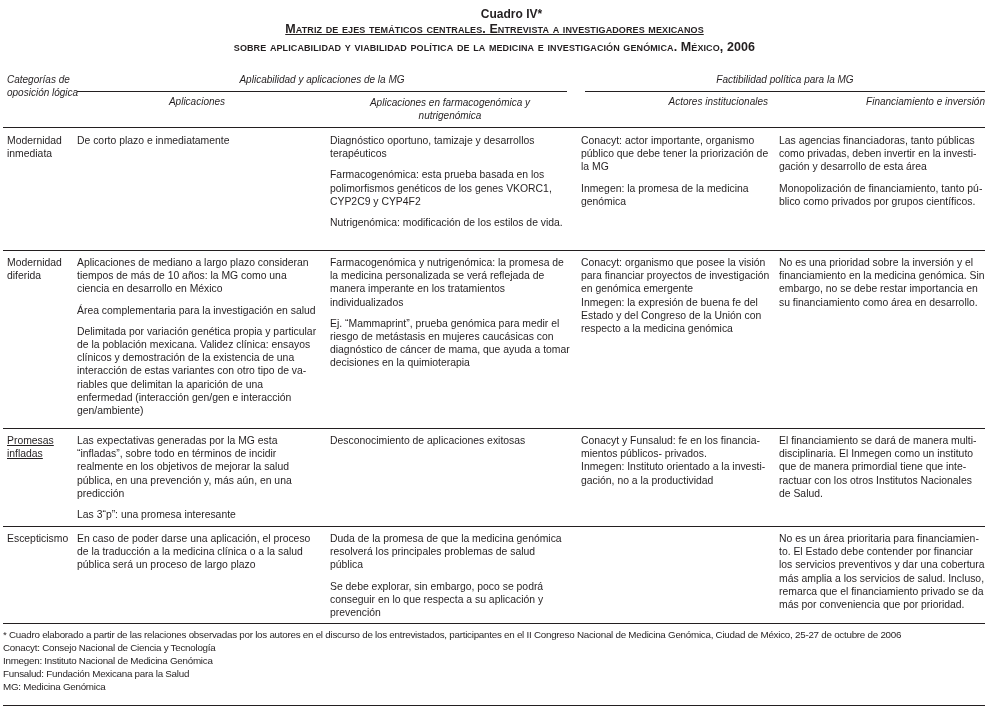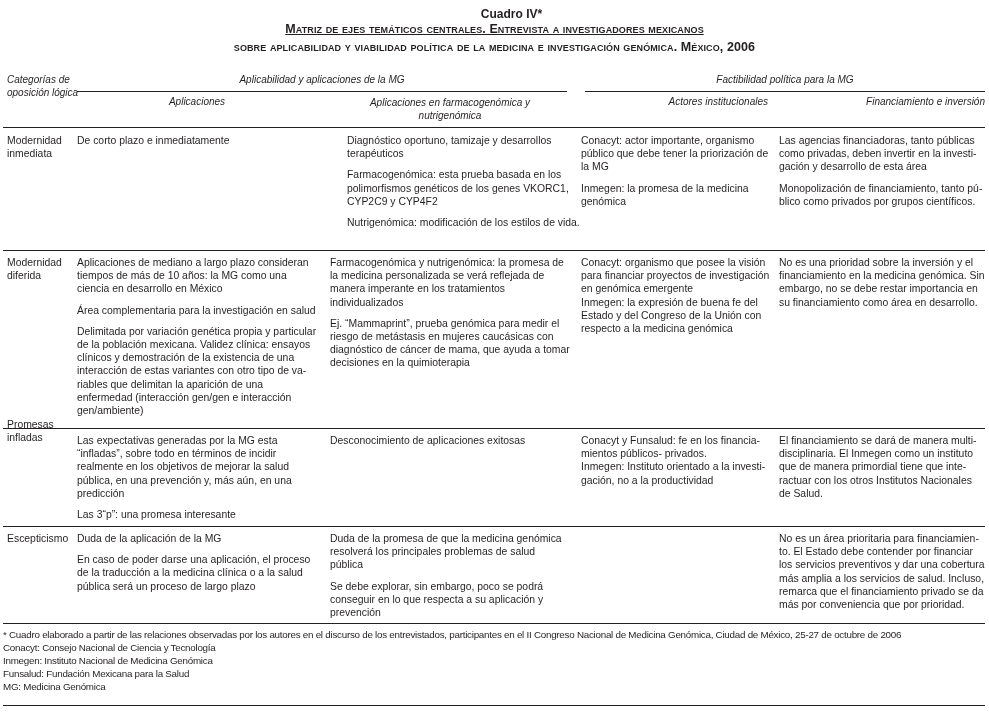--- a/index.html
+++ b/index.html
@@ -61,21 +61,21 @@
 
 <div id="table-body">
     <div>
       <div class="cell" style="left: 7px; top: 134px; width: 70px;">
         <div>Modernidad</div>
         <div>inmediata</div>
       </div>
       <div class="cell" style="left: 77px; top: 134px; width: 240px;">
         <p>De corto plazo e inmediatamente</p>
       </div>
-      <div class="cell" style="left: 330px; top: 134px; width: 240px; margin-left: 17px;">
+      <div class="cell" style="left: 330px; top: 134px; width: 240px;">
         <p>Diagnóstico oportuno,  tamizaje y  desarrollos terapéuticos</p>
         <p>Farmacogenómica: esta prueba basada en los polimorfismos genéticos de los genes VKORC1, CYP2C9  y CYP4F2</p>
         <p>Nutrigenómica: modificación de los estilos de vida.</p>
       </div>
       <div class="cell" style="left: 581px; top: 134px; width: 190px;">
         <p>Conacyt: actor importante, organismo público que debe tener la priorización de la MG</p>
         <p>Inmegen: la promesa de la medicina genómica</p>
       </div>
       <div class="cell" style="left: 779px; top: 134px; width: 206px;">
         <p>Las agencias financiadoras, tanto públicas como privadas, deben invertir en la investi­gación y desarrollo de esta área</p>
@@ -100,21 +100,21 @@
       <div class="cell" style="left: 581px; top: 256px; width: 190px;">
         <p class="tight">Conacyt: organismo que posee la visión para financiar proyectos de investigación en genómica emergente</p>
         <p class="tight">Inmegen: la expresión de buena fe del Estado y del Congreso de la Unión con respecto a la medicina genómica</p>
       </div>
       <div class="cell" style="left: 779px; top: 256px; width: 206px;">
         <p>No es una prioridad sobre la inversión y el financiamiento en la medicina genómica. Sin embargo, no se debe restar importancia en su financiamiento como área en desarrollo.</p>
       </div>
       <div class="rule" style="left: 3px; width: 982px; top: 428px;"></div>
     </div>
     <div>
-      <div class="cell" style="left: 7px; top: 418px; width: 70px;">
+      <div class="cell" style="left: 7px; top: 434px; width: 70px; text-decoration: underline;">
         <div>Promesas</div>
         <div>infladas</div>
       </div>
       <div class="cell" style="left: 77px; top: 434px; width: 240px;">
         <p>Las expectativas generadas por la MG esta “infladas”, sobre todo en términos de incidir realmente en los objetivos de mejorar la salud pública, en una preven­ción y, más aún, en una predicción</p>
         <p>Las 3“p”: una promesa interesante</p>
       </div>
       <div class="cell" style="left: 330px; top: 434px; width: 240px;">
         <p>Desconocimiento de aplicaciones exitosas</p>
       </div>
@@ -125,21 +125,20 @@
       <div class="cell" style="left: 779px; top: 434px; width: 206px;">
         <p>El financiamiento se dará de manera multi­disciplinaria. El Inmegen como un instituto que de manera primordial tiene que inte­ractuar con los otros Institutos Nacionales de Salud.</p>
       </div>
       <div class="rule" style="left: 3px; width: 982px; top: 526px;"></div>
     </div>
     <div>
       <div class="cell" style="left: 7px; top: 532px; width: 70px;">
         <div>Escepticismo</div>
       </div>
       <div class="cell" style="left: 77px; top: 532px; width: 240px;">
-        <p>Duda de la aplicación de la MG</p>
         <p>En caso de poder darse una aplicación, el proceso de la traducción a la medicina clínica o a la salud pública será un proceso de largo plazo</p>
       </div>
       <div class="cell" style="left: 330px; top: 532px; width: 240px;">
         <p>Duda de la promesa de que la medicina genómica resolverá los principales problemas de salud pública</p>
         <p>Se debe explorar, sin embargo, poco se podrá conseguir en lo que respecta a su aplicación y prevención</p>
       </div>
       <div class="cell" style="left: 581px; top: 532px; width: 190px;"></div>
       <div class="cell" style="left: 779px; top: 532px; width: 206px;">
         <p>No es un área prioritaria para financiamien­to. El Estado debe contender por financiar los servicios preventivos y dar una cobertura más amplia a los servicios de salud. Incluso, remarca que el financiamiento privado se da más por conveniencia que por prioridad.</p>
       </div>

